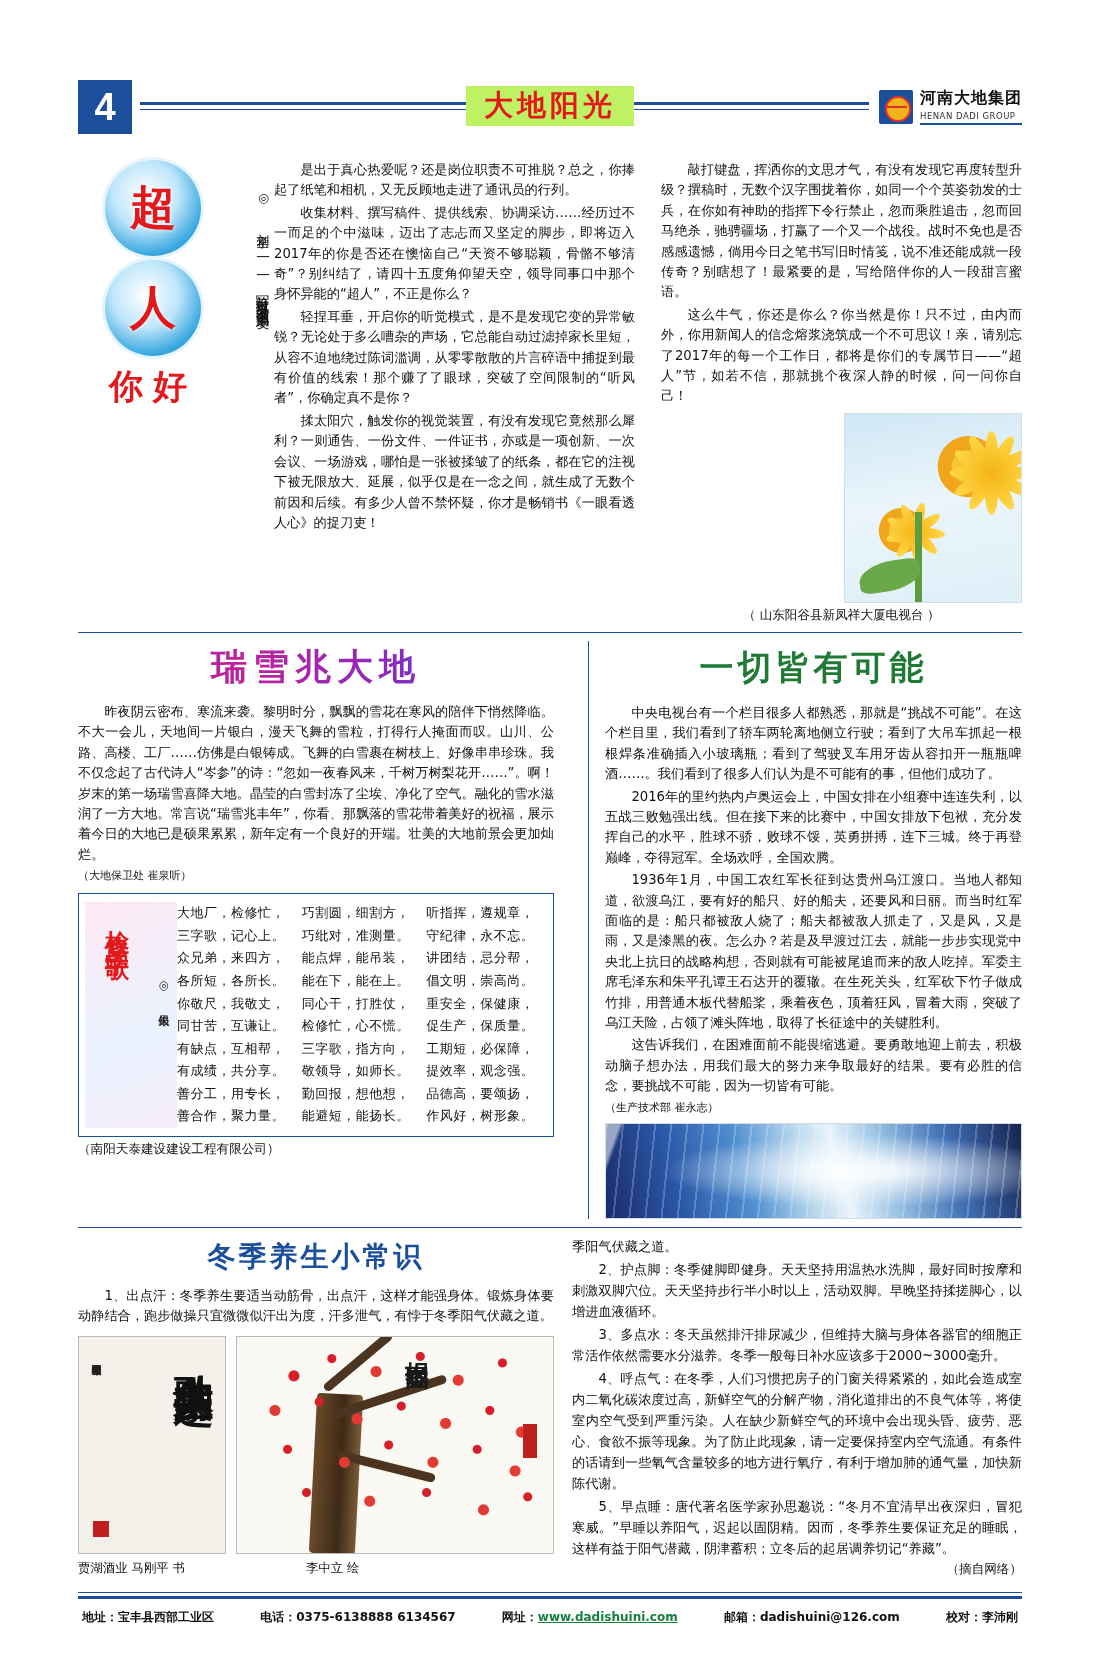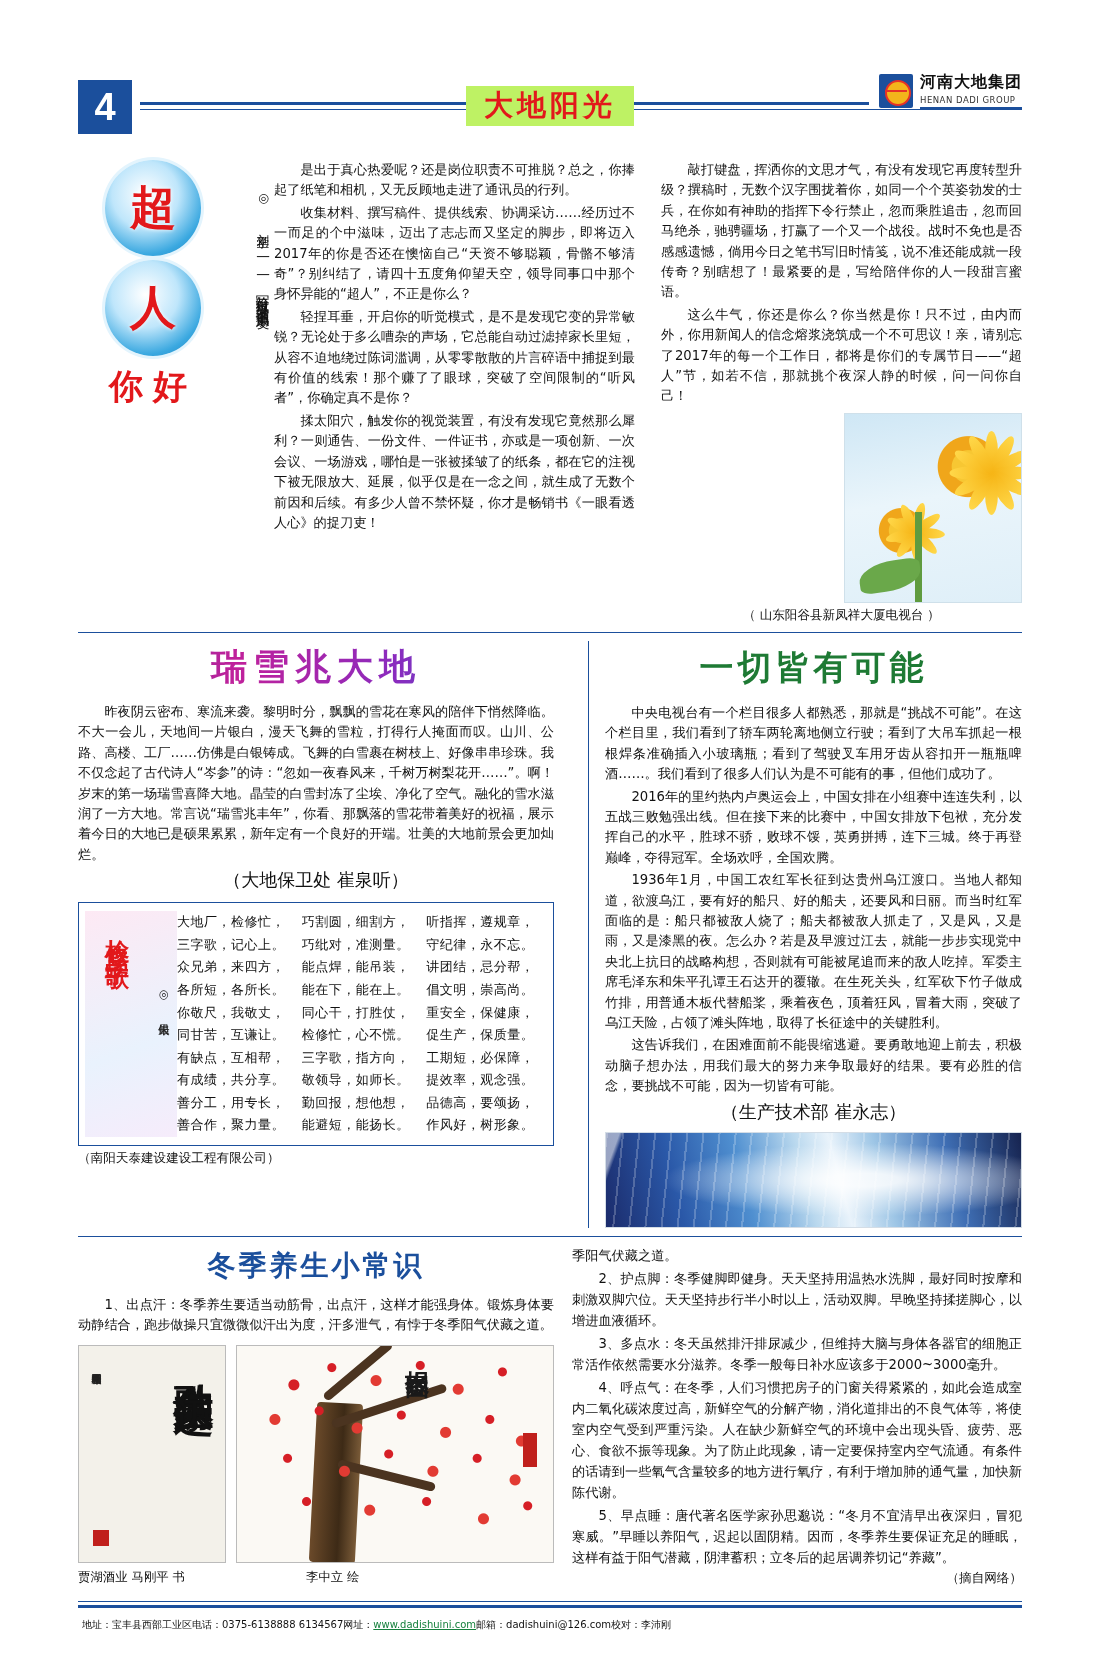--- a/index.html
+++ b/index.html
@@ -50,21 +50,21 @@
     background: #bef264;
     padding: 0 18px;
     color: #e2181b;
     font-size: 29px;
     font-weight: bold;
     letter-spacing: 4px;
     font-family: "DejaVu Sans", sans-serif;
   }
   .logo-block {
     position: absolute;
-    right: 0; top: 0;
+    right: 0; top: 16px;
     display: flex;
     align-items: center;
     background: #fff;
     padding-left: 10px;
   }
   .logo-mark {
     width: 34px; height: 34px;
     background: #1b4f9c;
     border-radius: 2px;
     position: relative;
@@ -99,22 +99,22 @@
   p { margin: 0 0 2px 0; }
   .body-text {
     font-size: 13.2px;
     line-height: 20.4px;
     text-align: justify;
     text-justify: inter-ideograph;
     font-family: "DejaVu Sans", sans-serif;
   }
   .indent { text-indent: 2em; }
   .byline {
-    text-align: center;
-    font-size: 18px;
+    text-align: left;
+    font-size: 11px;
     margin-top: 3px;
   }
   .hr-thin { height: 1px; background: #1b4f9c; margin: 8px 0; }
 
   
   .sec1 { display: flex; margin-top: 10px; }
   .sec1-art {
     width: 150px;
     flex: 0 0 150px;
     position: relative;
@@ -422,23 +422,25 @@
   .calli-caption .c2 { flex: 1; padding-left: 70px; }
   .sec3-right .body-text { font-size: 13.2px; line-height: 21px; }
   .src-right-2 { text-align: right; font-size: 12.6px; margin-top: 2px; }
 
   
   .footer-wrap { margin: 14px 78px 0 78px; }
   .footer-rules .f1 { height: 1px; background: #1b4f9c; }
   .footer-rules .f2 { height: 3px; background: #1b4f9c; margin-top: 3px; }
   .footer-line {
     display: flex;
-    font-size: 10px;
+    justify-content: space-between;
+    font-size: 12px;
     padding: 10px 4px 0 4px;
     color: #111;
+    font-weight: bold;
   }
   .footer-line a { color: #15803d; text-decoration: underline; }
   .footer-line span.seg { white-space: nowrap; }
 </style>
 </head>
 <body>
 
 <div class="page">
 
   <div class="masthead">

